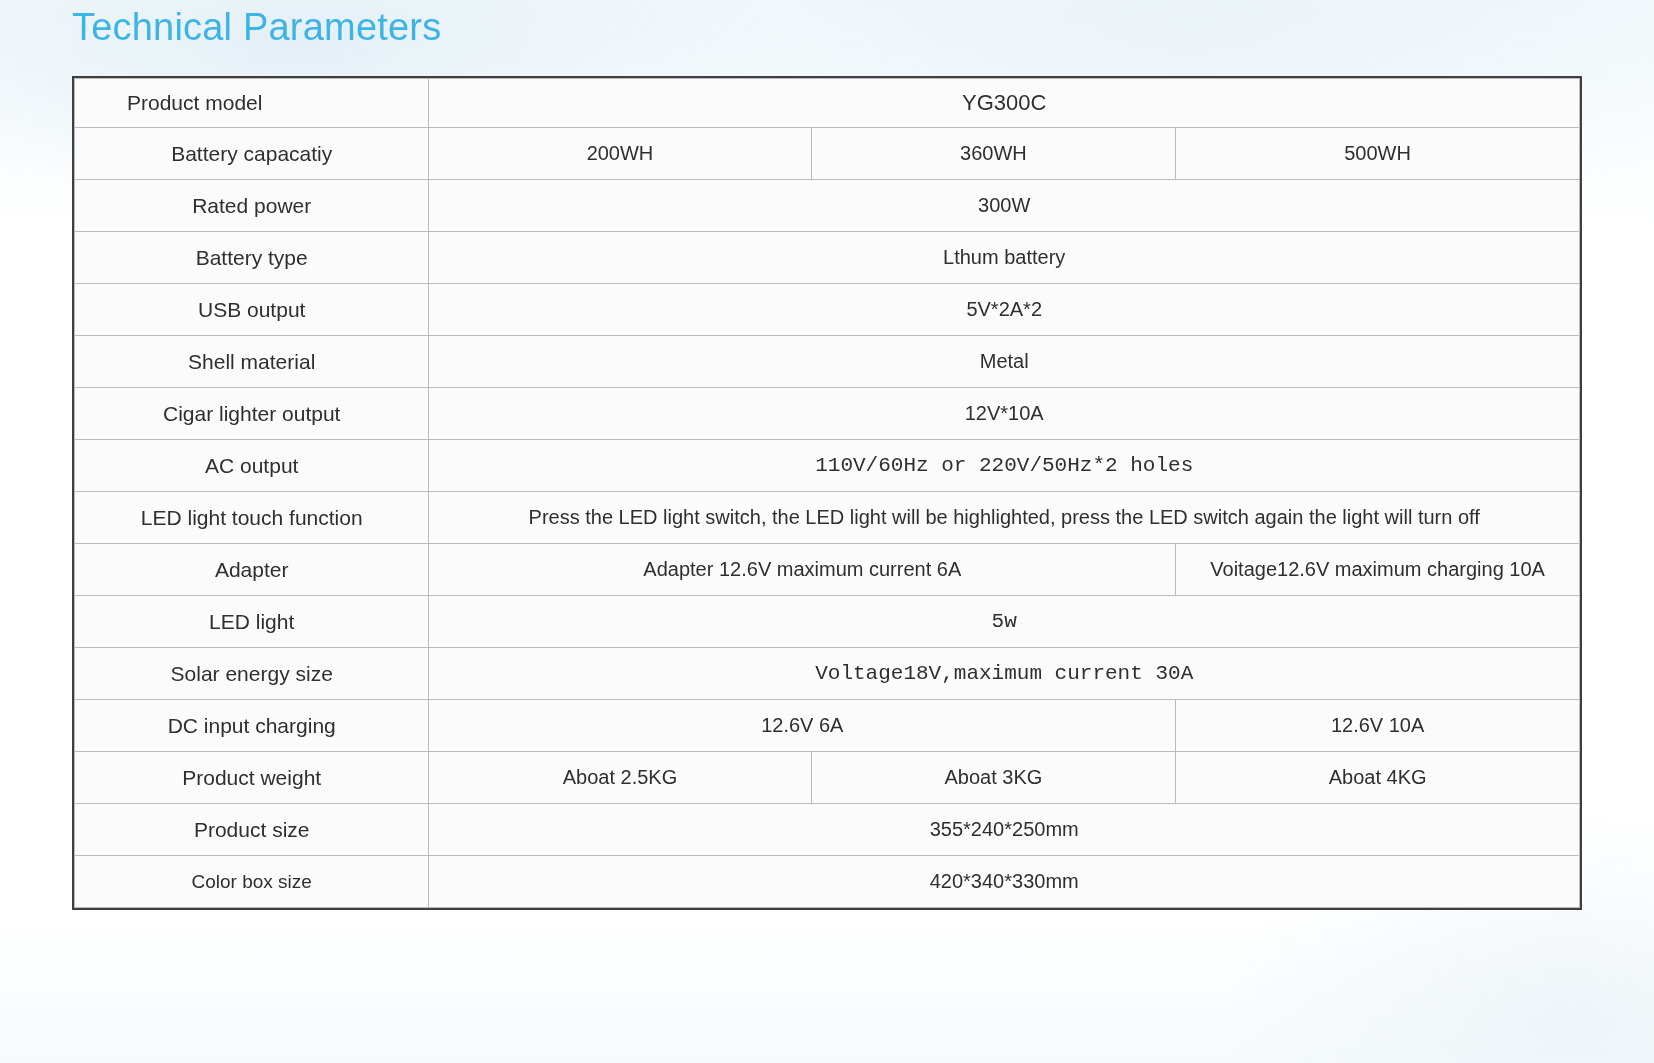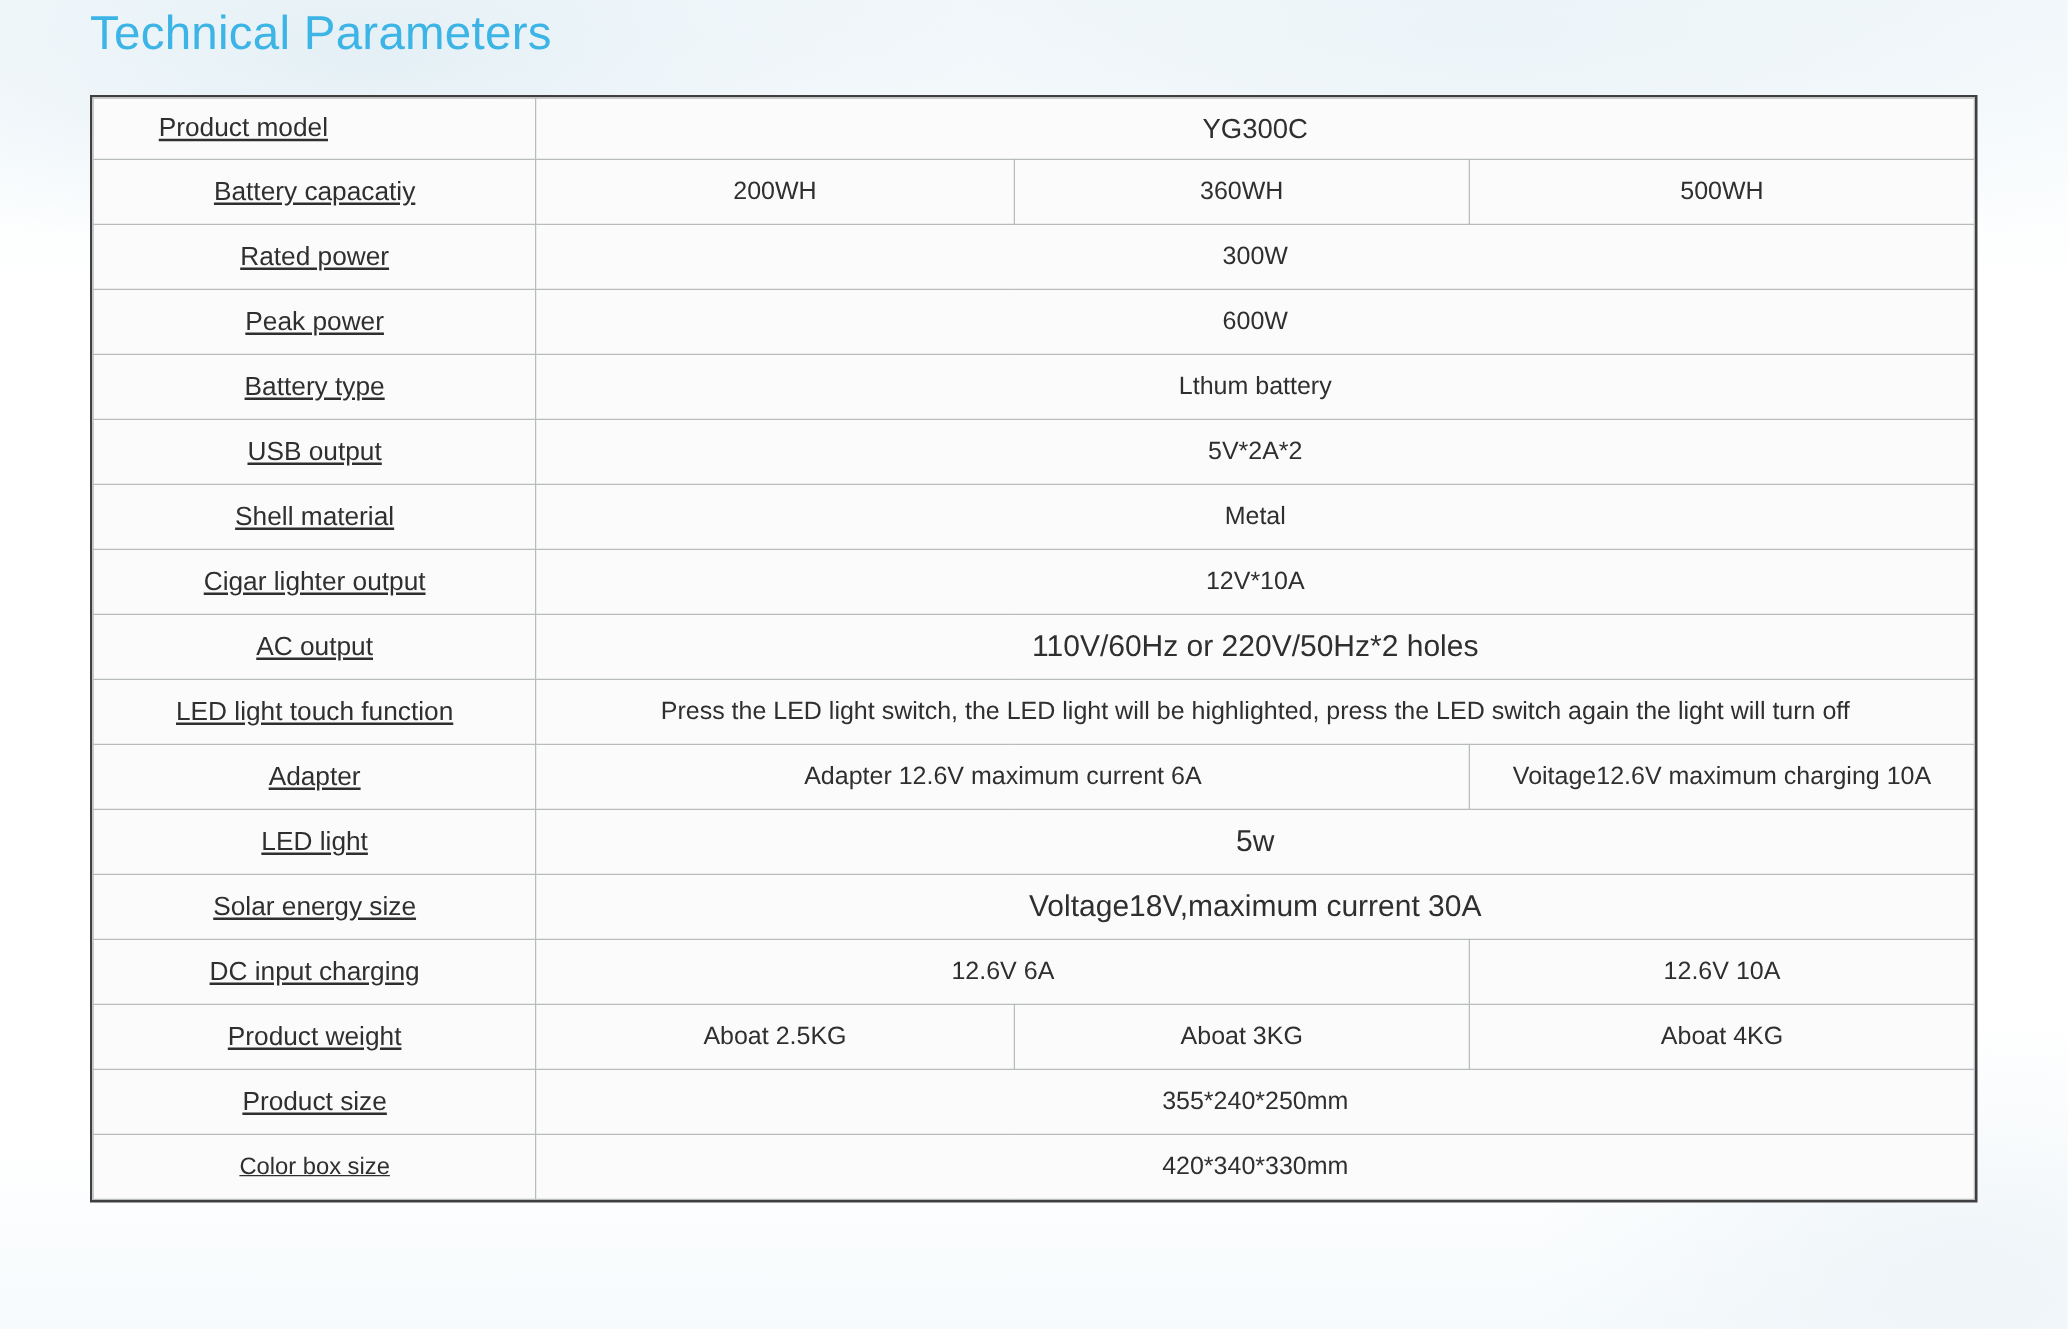--- a/index.html
+++ b/index.html
@@ -73,31 +73,31 @@
   .head-row td.label {
     text-align: left;
     padding-left: 52px;
   }
   td.label {
     text-align: left;
     padding-left: 48px;
     font-size: 21px;
     color: #333333;
     white-space: nowrap;
-    text-decoration: underline;
   }
   td.label.sm {
     font-size: 19px;
   }
   td.val {
     font-size: 20px;
     color: #3a3a3a;
   }
   td.val.big {
-    font-size: 24px;
+    font-size: 21px;
+    font-family: Liberation Mono, monospace;
   }
   td.val.mid {
     font-size: 20px;
   }
   tr.r {
     height: 52px;
   }
   .col-label { width: 345px; }
   .col-a { width: 372px; }
   .col-b { width: 355px; }
@@ -131,24 +131,20 @@
           <td class="val">200WH</td>
           <td class="val">360WH</td>
           <td class="val">500WH</td>
         </tr>
 
         <tr class="r">
           <td class="label">Rated power</td>
           <td class="val mid" colspan="3">300W</td>
         </tr>
 
-        <tr class="r">
-          <td class="label">Peak power</td>
-          <td class="val mid" colspan="3">600W</td>
-        </tr>
 
         <tr class="r">
           <td class="label">Battery type</td>
           <td class="val mid" colspan="3">Lthum battery</td>
         </tr>
 
         <tr class="r">
           <td class="label">USB output</td>
           <td class="val mid" colspan="3">5V*2A*2</td>
         </tr>

